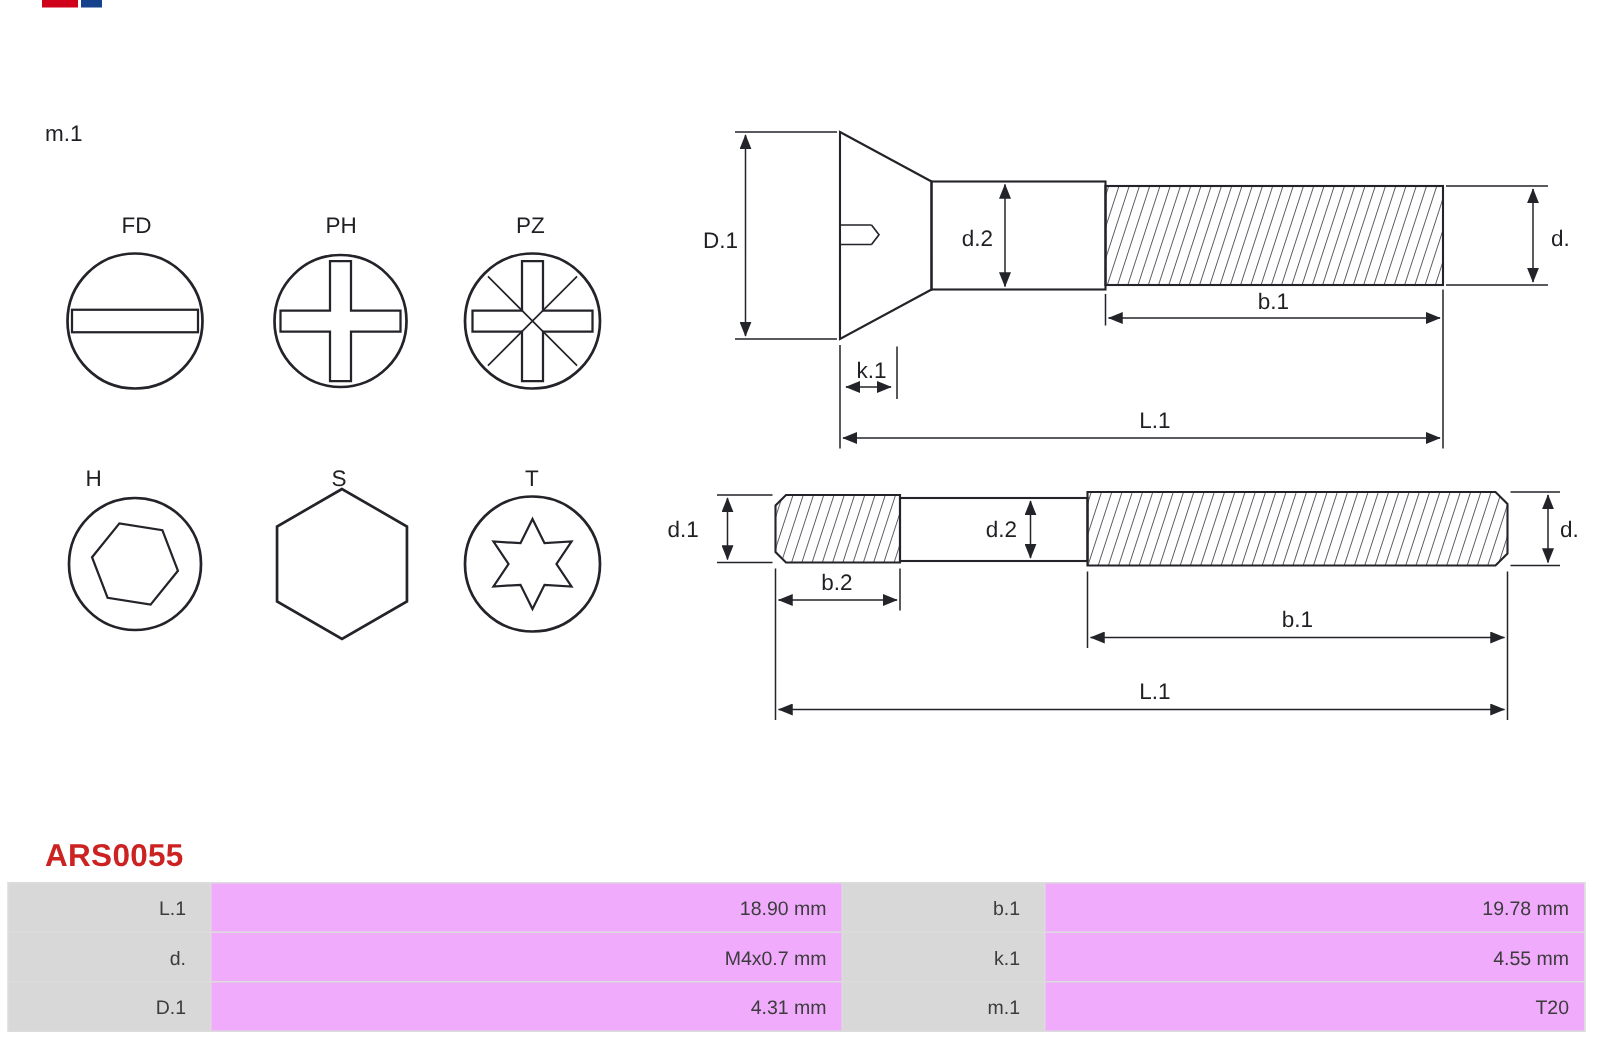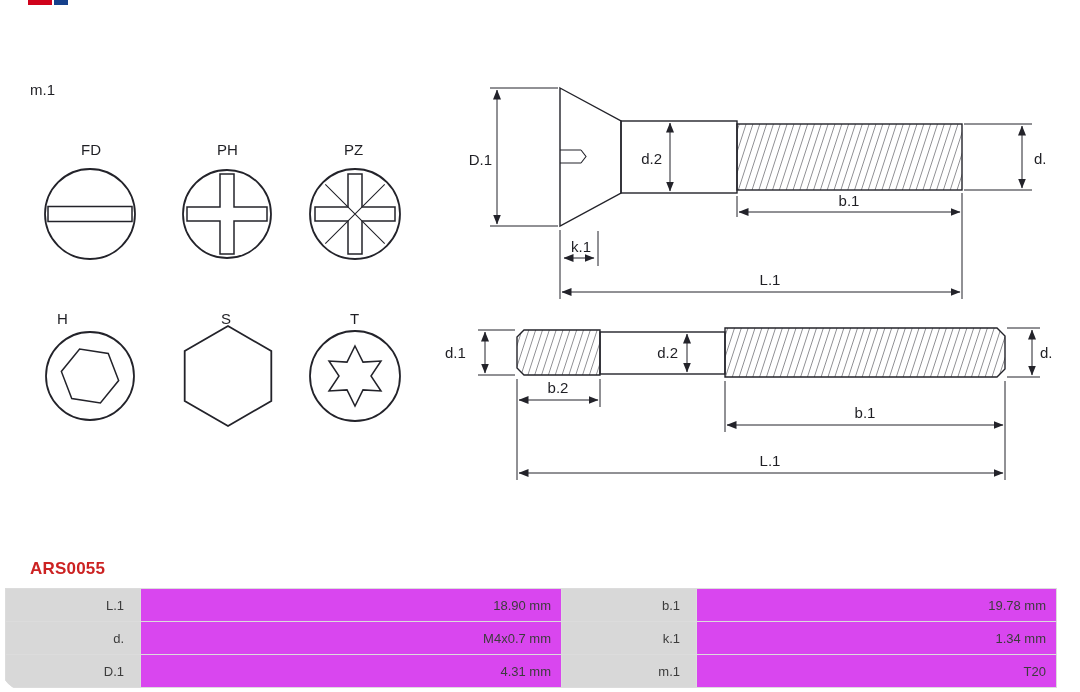--- a/index.html
+++ b/index.html
@@ -1,41 +1,41 @@
 <!DOCTYPE html>
 <html><head>
 <meta charset="utf-8">
 <style>
   * { margin:0; padding:0; box-sizing:border-box; }
   html,body { background:#ffffff; }
   .canvas {
     position:relative; width:1080px; height:692px; background:#ffffff;
-    font-family:"Liberation Sans","DejaVu Sans",sans-serif; color:#1f1f24; overflow:hidden;border-radius:28px;
+    font-family:"Liberation Sans","DejaVu Sans",sans-serif; color:#1f1f24; overflow:hidden;
   }
   .logo-strip { position:absolute; left:28px; top:0; display:flex; gap:2px; align-items:flex-start; }
   .logo-red  { width:24px; height:5px; background:#d0021b; }
   .logo-blue { width:14px; height:5px; background:#16418c; }
   .m-label { position:absolute; left:30px; top:81px; font-size:15px; color:#1f1f24; }
   .icons-svg   { position:absolute; left:20px;  top:130px; }
   .drawing-svg { position:absolute; left:440px; top:55px;  }
   svg text { font-family:"Liberation Sans","DejaVu Sans",sans-serif; font-size:15px; fill:#1f1f24; stroke:none; }
   .part-number {
-    position:absolute; left:30px; top:559px; font-size:17px; font-weight:bold;
+    position:absolute; left:30px; top:559px; font-size:21px; font-weight:bold;
     color:#cc2222; letter-spacing:0.2px;
   }
   .spec-table {
     position:absolute; left:5px; top:588px; width:1052px;
     display:grid; grid-template-columns:134px 420px 134px 1fr; grid-auto-rows:32px;
     gap:1px; background:#dcdcdc; border:1px solid #dcdcdc;
     font-size:13px; color:#3c3c3c;
   }
   .spec-row { display:contents; }
   .cell { display:flex; align-items:center; justify-content:flex-end; padding-right:10px; }
   .cell.label { background:#d8d8d8; padding-right:16px; }
-  .cell.value { background:#d946ef; }
+  .cell.value { background:#f0abfc; }
 </style>
 </head>
 <body>
 
 <div class="canvas">
 
   <div class="logo-strip">
     <span class="logo-red"></span>
     <span class="logo-blue"></span>
   </div>
@@ -149,21 +149,21 @@
     <div class="spec-row">
       <div class="cell label">L.1</div>
       <div class="cell value">18.90 mm</div>
       <div class="cell label">b.1</div>
       <div class="cell value">19.78 mm</div>
     </div>
     <div class="spec-row">
       <div class="cell label">d.</div>
       <div class="cell value">M4x0.7 mm</div>
       <div class="cell label">k.1</div>
-      <div class="cell value">1.34 mm</div>
+      <div class="cell value">4.55 mm</div>
     </div>
     <div class="spec-row">
       <div class="cell label">D.1</div>
       <div class="cell value">4.31 mm</div>
       <div class="cell label">m.1</div>
       <div class="cell value">T20</div>
     </div>
   </div>
 
 </div>

